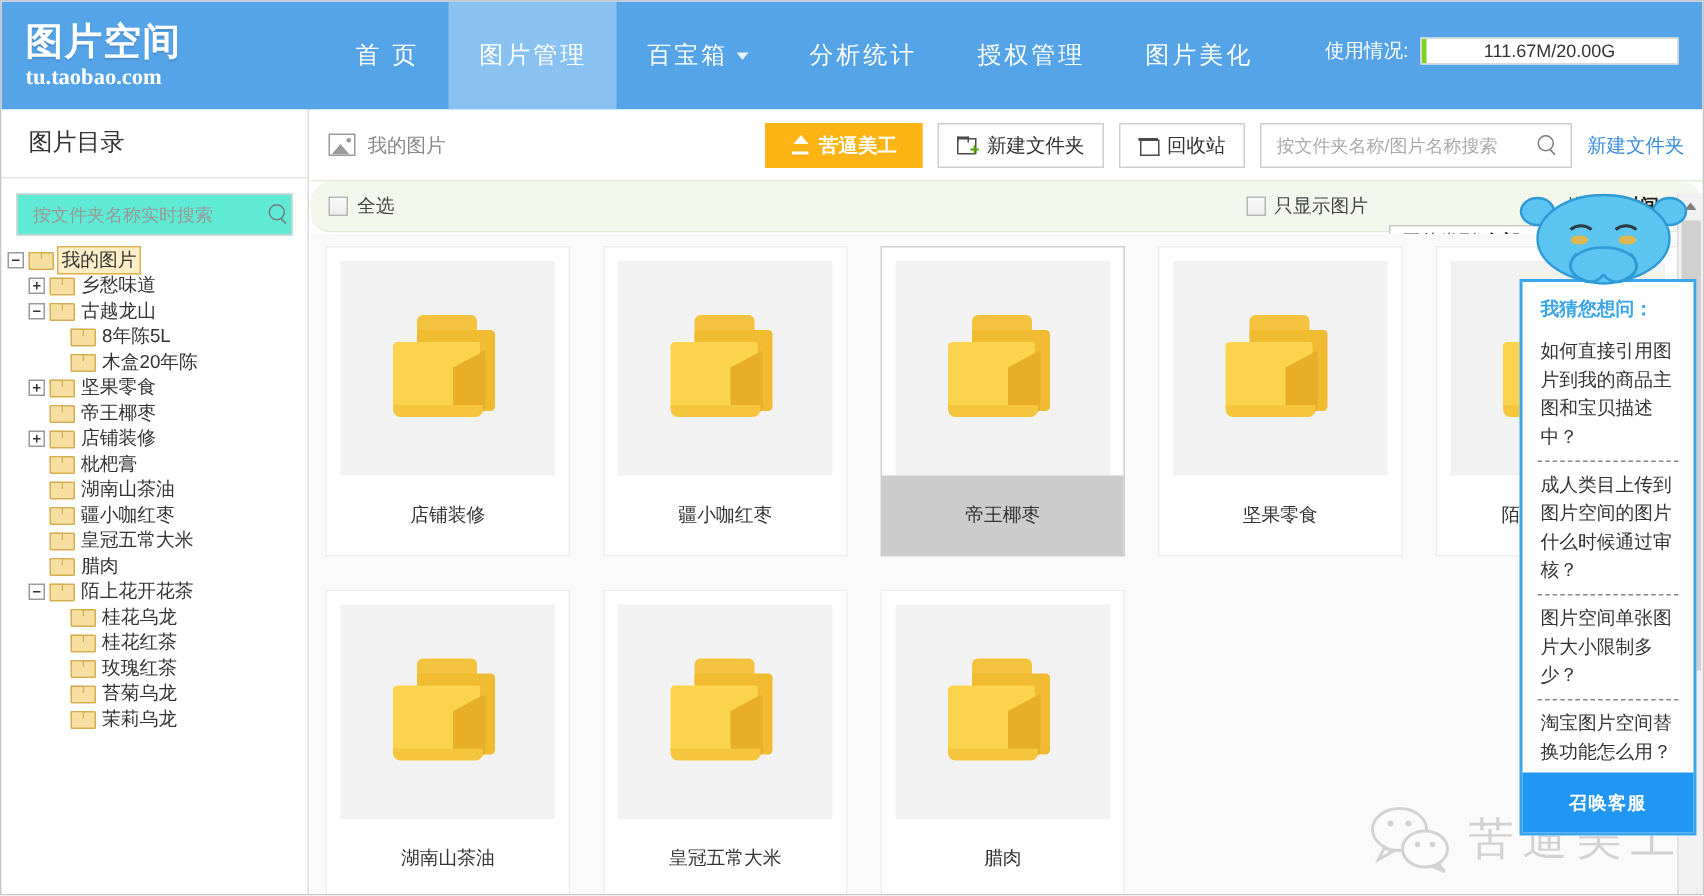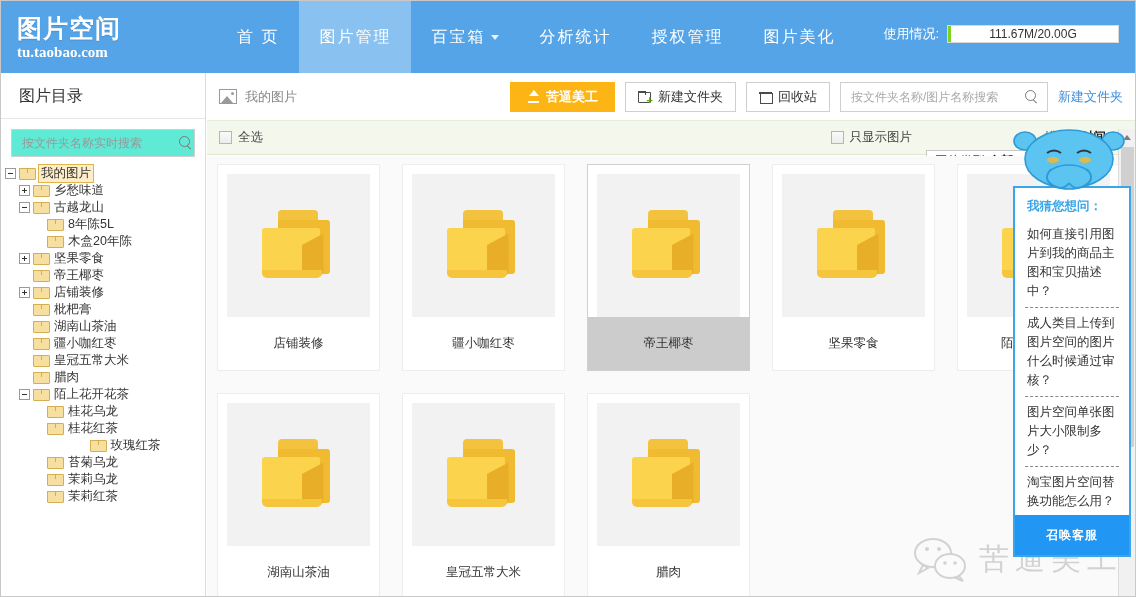--- a/index.html
+++ b/index.html
@@ -253,21 +253,21 @@
     font-family: "Liberation Sans", sans-serif;
   }
   .search-box input::placeholder { color: #aaa; }
   .adv-link { color: #3e8ede; font-size: 13px; cursor: pointer; white-space: nowrap; }
 
   
   .filterbar {
     height: 34px; background: #f4f8ec;
     border-bottom: 1px solid #e0e8d2;
     display: flex; align-items: center; padding: 0 12px;
-    font-size: 12.5px; color: #444;
+    font-size: 12.5px; color: #444; border-radius: 14px;
   }
   .ckbox {
     width: 13px; height: 13px; border: 1px solid #b6b6b6;
     background: linear-gradient(#fafafa,#ececec);
     margin-right: 6px; flex: none;
   }
   .chk-item { display: flex; align-items: center; cursor: pointer; }
   .f-right { margin-left: auto; display: flex; align-items: center; gap: 14px; }
   .sel-box {
     height: 24px; border: 1px solid #c9c9c9; background: #fff;
@@ -526,39 +526,34 @@
         <div class="tnode" style="padding-left: 28px;">
           <span class="toggle none"></span>
           <span class="folder-ic"></span>
           <span class="tlabel">桂花乌龙</span>
         </div>
         <div class="tnode" style="padding-left: 28px;">
           <span class="toggle none"></span>
           <span class="folder-ic"></span>
           <span class="tlabel">桂花红茶</span>
         </div>
-        <div class="tnode" style="padding-left: 28px; justify-content: center;">
+        <div class="tnode" style="padding-left: 28px;">
           <span class="toggle none"></span>
           <span class="folder-ic"></span>
           <span class="tlabel">玫瑰红茶</span>
         </div>
         <div class="tnode" style="padding-left: 28px;">
           <span class="toggle none"></span>
           <span class="folder-ic"></span>
           <span class="tlabel">苔菊乌龙</span>
         </div>
         <div class="tnode" style="padding-left: 28px;">
           <span class="toggle none"></span>
           <span class="folder-ic"></span>
           <span class="tlabel">茉莉乌龙</span>
-        </div>
-        <div class="tnode" style="padding-left: 28px;">
-          <span class="toggle none"></span>
-          <span class="folder-ic"></span>
-          <span class="tlabel">茉莉红茶</span>
         </div>
       </div>
   </div>
 
   <div class="content">
 
     <div class="toolbar">
       <div class="crumb">
         <span class="pic-icon"></span>
         <span>我的图片</span>

